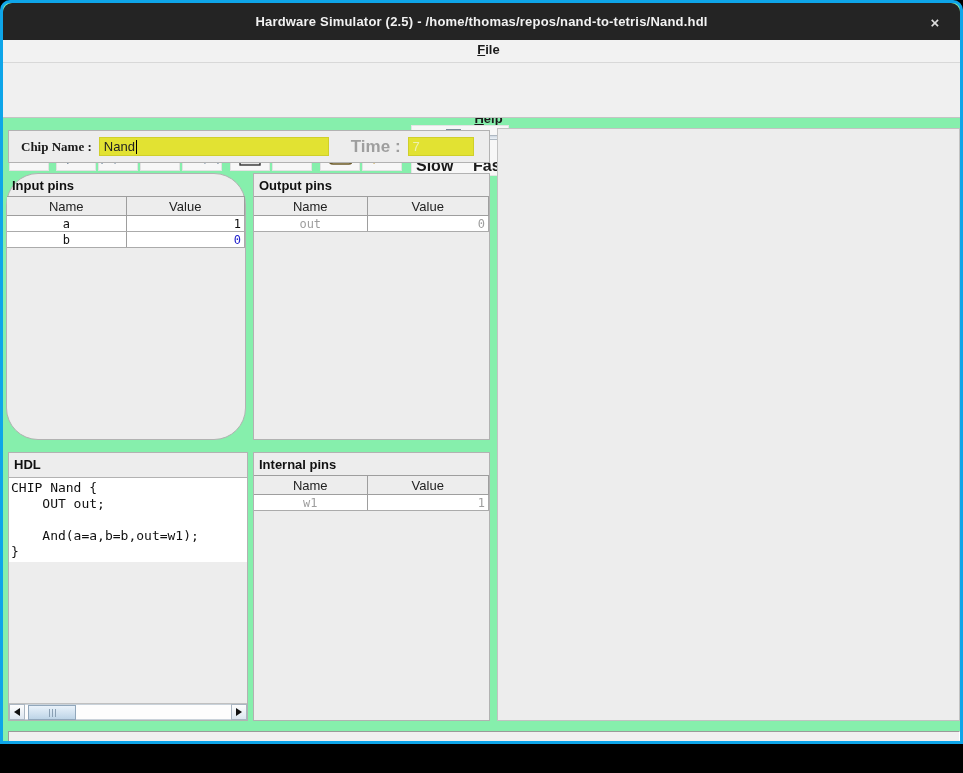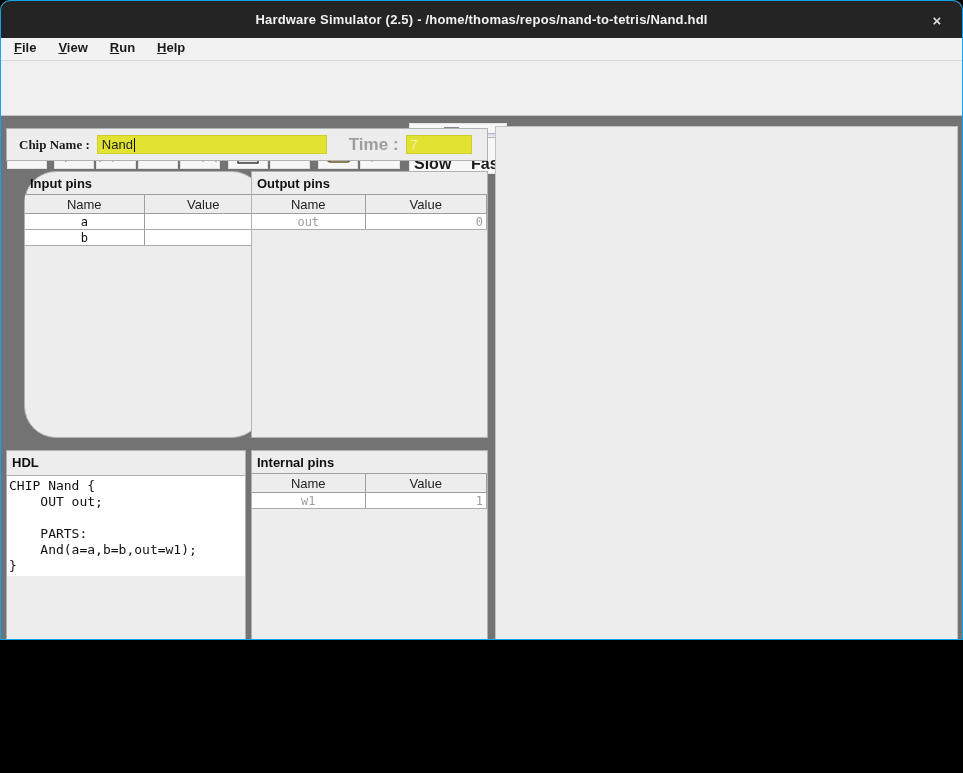--- a/index.html
+++ b/index.html
@@ -1,29 +1,29 @@
 <!DOCTYPE html>
 <html><head>
 <meta charset="utf-8">
 <style>
   * { margin:0; padding:0; box-sizing:border-box; }
   html,body { width:963px; height:773px; background:#000; font-family:"Liberation Sans", sans-serif; }
-  .window { position:absolute; left:0; top:0; width:963px; height:640px; background:#737373;
-            border:1px solid #0ea5e9; border-radius:10px 10px 0 0; overflow:hidden; }
+  .window { position:absolute; left:0; top:0; width:963px; height:744px; background:#86efac;
+            border:3px solid #0ea5e9; border-radius:10px 10px 0 0; overflow:hidden; }
 
   
   .titlebar { position:absolute; left:0; top:0; width:100%; height:37px; background:#242424;
               border-radius:9px 9px 0 0; display:flex; align-items:center; justify-content:center; }
   .titlebar .title { color:#f2f2f2; font-size:13px; font-weight:bold; letter-spacing:0.2px; }
   .close-btn { position:absolute; right:14px; top:8px; width:22px; height:22px; color:#dcdcdc;
                font-size:15px; font-weight:bold; display:flex; align-items:center; justify-content:center; cursor:default; }
 
   
   .menubar { position:absolute; left:0; top:37px; width:100%; height:23px; background:#f2f2f2;
-             border-bottom:1px solid #d8d8d8; display:flex; padding-left:4px; gap:4px; }
+             border-bottom:1px solid #d8d8d8; display:flex; align-items:center; padding-left:14px; gap:4px;flex-direction:column; }
   .menu-item { font-size:13px; color:#1a1a1a; font-weight:bold; padding:2px 9px; }
   .menu-item u { text-decoration:underline; }
 
   
   .toolbar { position:absolute; left:0; top:60px; width:100%; height:55px; background:#f0f0f0;
              border-bottom:1px solid #c4c4c4; }
   .tbtn { position:absolute; top:67px; width:40px; height:41px; background:#f7f7f7; border:1px solid #e2e2e2;
           display:flex; align-items:center; justify-content:center; }
   .slider-panel { position:absolute; left:408px; top:62px; width:98px; height:51px; background:#f7f7f7; border:1px solid #e4e4e4; }
   .slider-track { position:absolute; left:10px; top:9px; width:78px; height:5px; background:linear-gradient(#cfd8e2,#eef3f8);
@@ -63,21 +63,21 @@
   .pin-table th { background:#ededed; border:1px solid #9e9e9e; border-left:none; font-size:13px; font-weight:normal;
                   color:#222; height:19px; text-align:center; }
   .pin-table th:first-child { border-left:none;margin-top:16px; }
   .pin-table td { background:#fff; border-bottom:1px solid #ababab; border-right:1px solid #ababab; height:16px;
                   font-family:"DejaVu Sans Mono", monospace; font-size:12px; color:#111; padding:0 3px; }
   .pin-table td.name { text-align:center; border-right:1px solid #9e9e9e; }
   .pin-table td.value { text-align:right; }
   .pin-table td.value.blue { color:#2222cc; }
   .pin-table tr.gray td { color:#9e9e9e; }
 
-  .input-panel  { left:23px;   top:170px; width:240px; height:267px;border-radius:32px; }
+  .input-panel  { left:3px;   top:170px; width:240px; height:267px;border-radius:32px; }
   .output-panel { left:250px; top:170px; width:237px; height:267px; }
   .internal-panel { left:250px; top:449px; width:237px; height:269px; }
 
   
   .hdl-panel { left:5px; top:449px; width:240px; height:269px; }
   .hdl-view { position:absolute; left:0; top:24px; width:238px; height:226px; background:#ededed; border-top:1px solid #b2b2b2; overflow:hidden; }
   .hdl-code { background:#fff; padding:2px 0 2px 2px; }
   .hdl-code div { font-family:"DejaVu Sans Mono", monospace; font-size:13px; line-height:16px; height:16px;
                   color:#111; white-space:pre; }
   .hscrollbar { position:absolute; left:0; bottom:0; width:238px; height:17px; background:#f2f2f2; border-top:1px solid #c0c0c0;
@@ -305,21 +305,20 @@
       </table>
   </div>
 
   <div class="panel hdl-panel">
     <div class="panel-title">HDL</div>
     <div class="hdl-view">
       <div class="hdl-code">
         <div>CHIP Nand {</div>
         <div>    OUT out;</div>
         <div></div>
-        <div>    PARTS:</div>
         <div>    And(a=a,b=b,out=w1);</div>
         <div>}</div>
       </div>
     </div>
     <div class="hscrollbar">
       <span class="sb-btn">
           <i class="tri-left"></i>
         </span>
       <span class="sb-track">
         <span class="sb-thumb">

